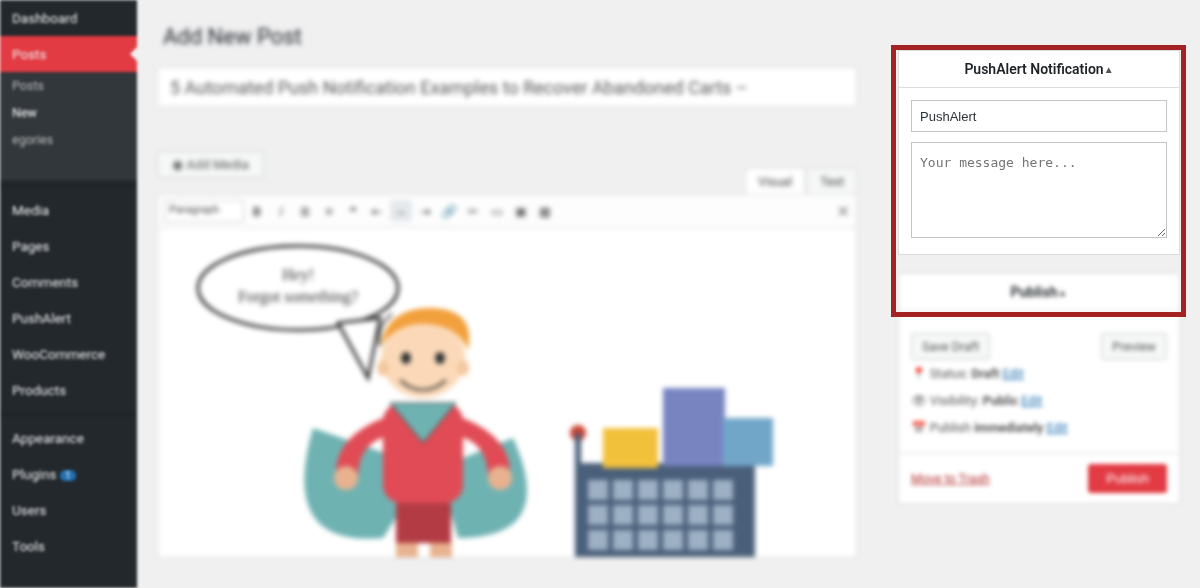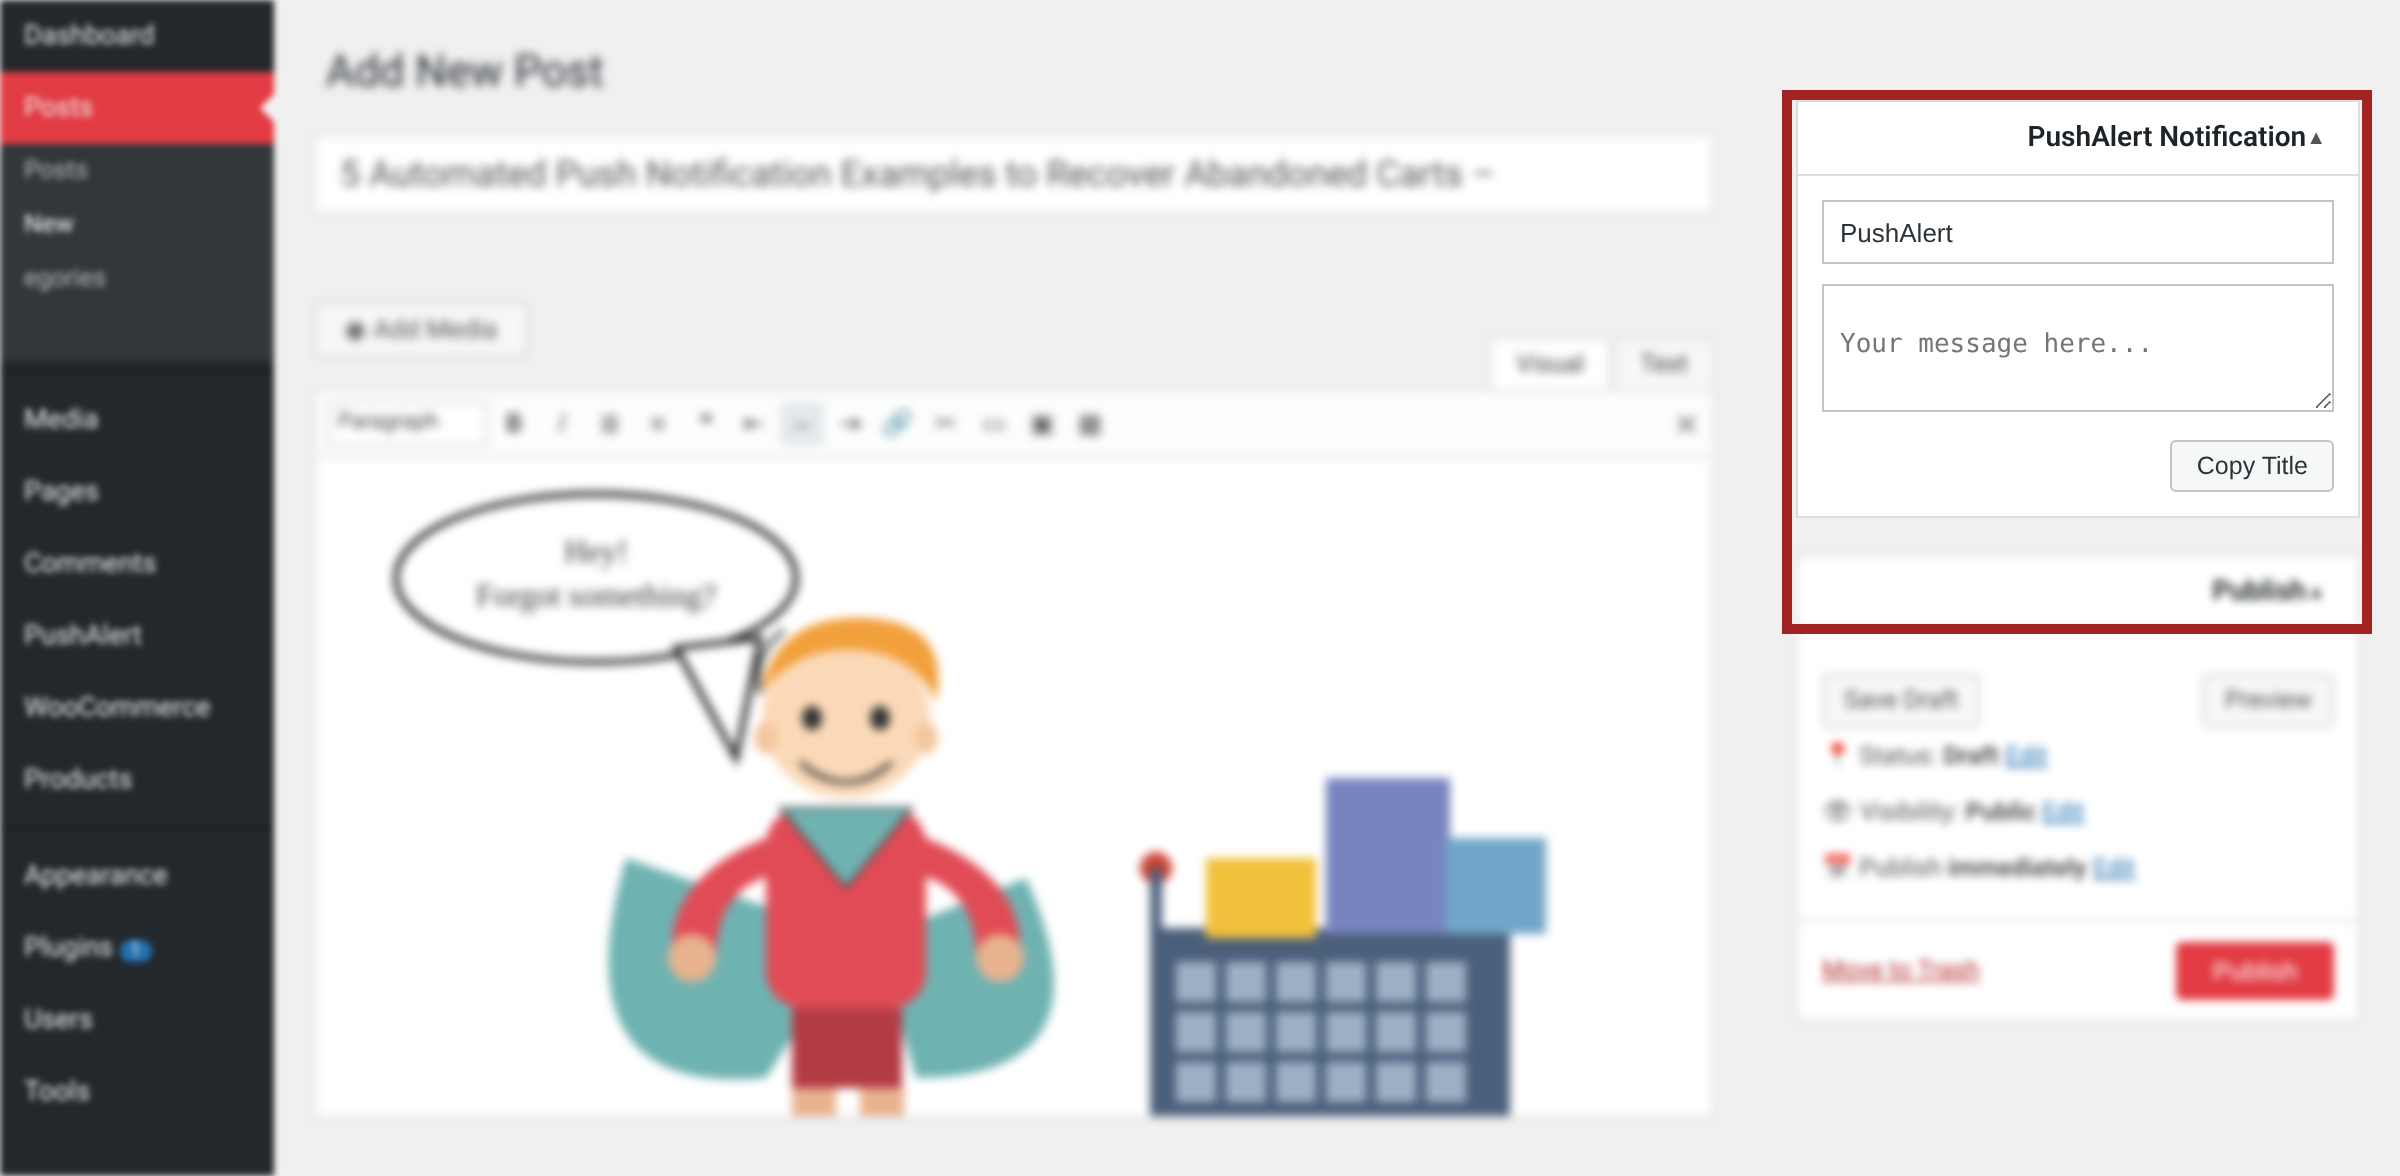--- a/index.html
+++ b/index.html
@@ -31,26 +31,26 @@
   .tinymce-bar .btn.hl { background:#e5e9ec; border-radius:2px; }
   .tinymce-bar .close { margin-left:auto; font-size:16px; color:#777; }
   .editor-canvas { width:700px; height:330px; background:#fff; border:1px solid #ddd; border-top:none; position:relative; overflow:hidden; }
 
   
   .editor-canvas svg { position:absolute; top:0; left:0; }
 
   
   .rail { position:absolute; top:50px; right:20px; width:282px; }
   .panel { background:#fff; border:1px solid #dcdcde; margin-bottom:18px; }
-  .panel-head { padding:10px 16px; border-bottom:1px solid #dcdcde; display:flex; align-items:center; justify-content:flex-end; }
+  .panel-head { padding:10px 16px; border-bottom:1px solid #dcdcde; display:flex; align-items:center; justify-content:center; }
   .panel-head h3 { font-size:14px; font-weight:600; color:#1d2327; }
   .panel-head .tri { color:#555; font-size:10px; }
   .panel-body { padding:12px; }
   .pa-input { width:100%; height:32px; border:1px solid #c3c4c7; padding:0 8px; font-size:13px; color:#2c3338; margin-bottom:10px; }
-  .pa-textarea { width:100%; height:64px; border:1px solid #c3c4c7; padding:22px 8px; font-size:13px; color:#8c8f94; resize:vertical; }
+  .pa-textarea { width:100%; height:96px; border:1px solid #c3c4c7; padding:12px 8px; font-size:13px; color:#8c8f94; resize:vertical; }
   .pa-copy-row { display:flex; justify-content:flex-end; margin-top:10px; }
   .pa-copy-btn { background:#f6f7f7; border:1px solid #c3c4c7; border-radius:3px; padding:5px 12px; font-size:12.5px; color:#2c3338; cursor:pointer; }
   .pa-check-row { display:flex; align-items:center; gap:10px; border-top:1px solid #dcdcde; padding:12px 12px; margin:0 -12px -12px -12px; margin-top:14px; }
   .pa-check-row input { width:16px; height:16px; }
   .pa-check-row label { font-size:13px; color:#2c3338; }
 
   
   .highlight-frame { position:absolute; top:45px; right:14px; width:295px; height:272px; border:5px solid #a32323; pointer-events:none; }
 
   
@@ -192,23 +192,20 @@
 <div class="rail">
 
   <div class="panel">
     <div class="panel-head">
       <h3>PushAlert Notification</h3>
       <span class="tri">▲</span>
     </div>
     <div class="panel-body">
       <input class="pa-input" type="text" value="PushAlert" style="">
       <textarea class="pa-textarea" placeholder="Your message here..." style=""></textarea>
-      <div class="pa-copy-row">
-        <button class="pa-copy-btn">Copy Title</button>
-      </div>
     </div>
   </div>
 
   <div class="panel publish-panel">
     <div class="panel-head">
       <h3>Publish</h3>
       <span class="tri">▲</span>
     </div>
     <div class="panel-body">
       <div class="pub-actions">

